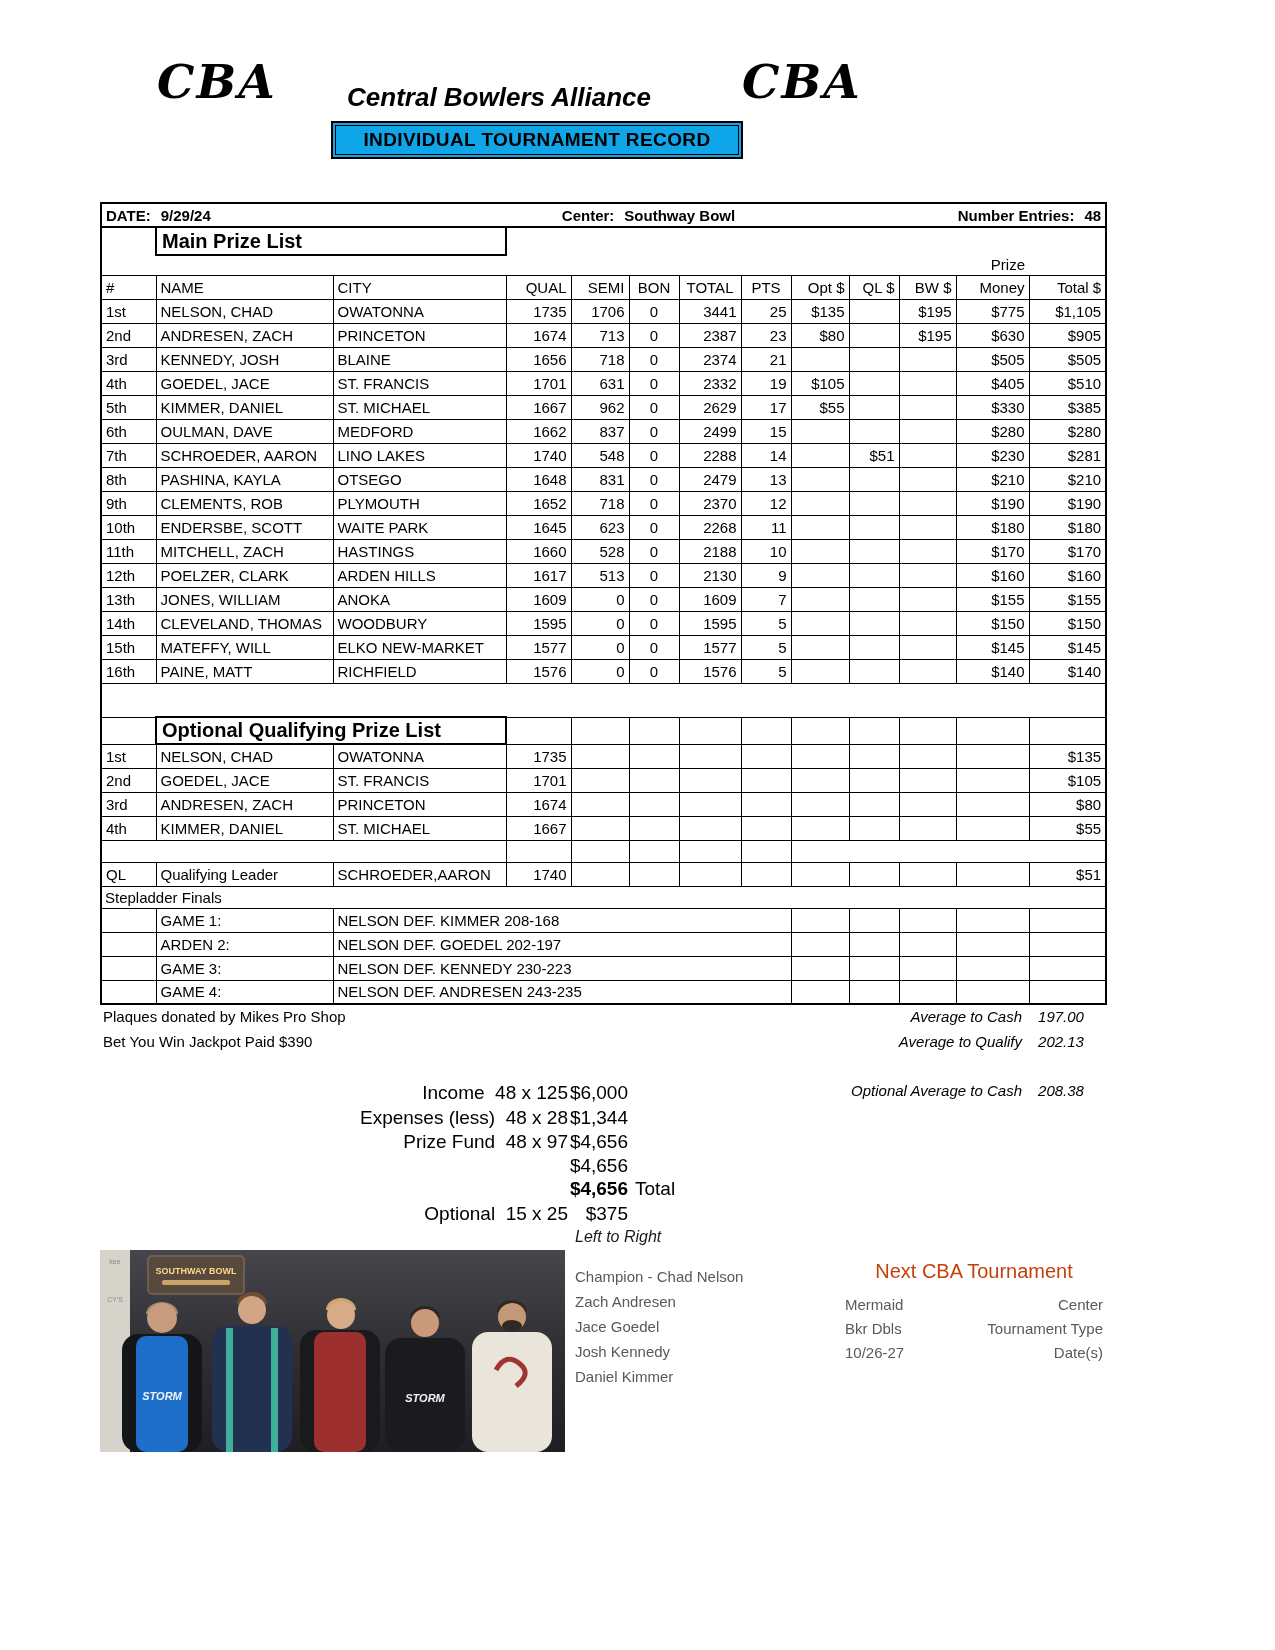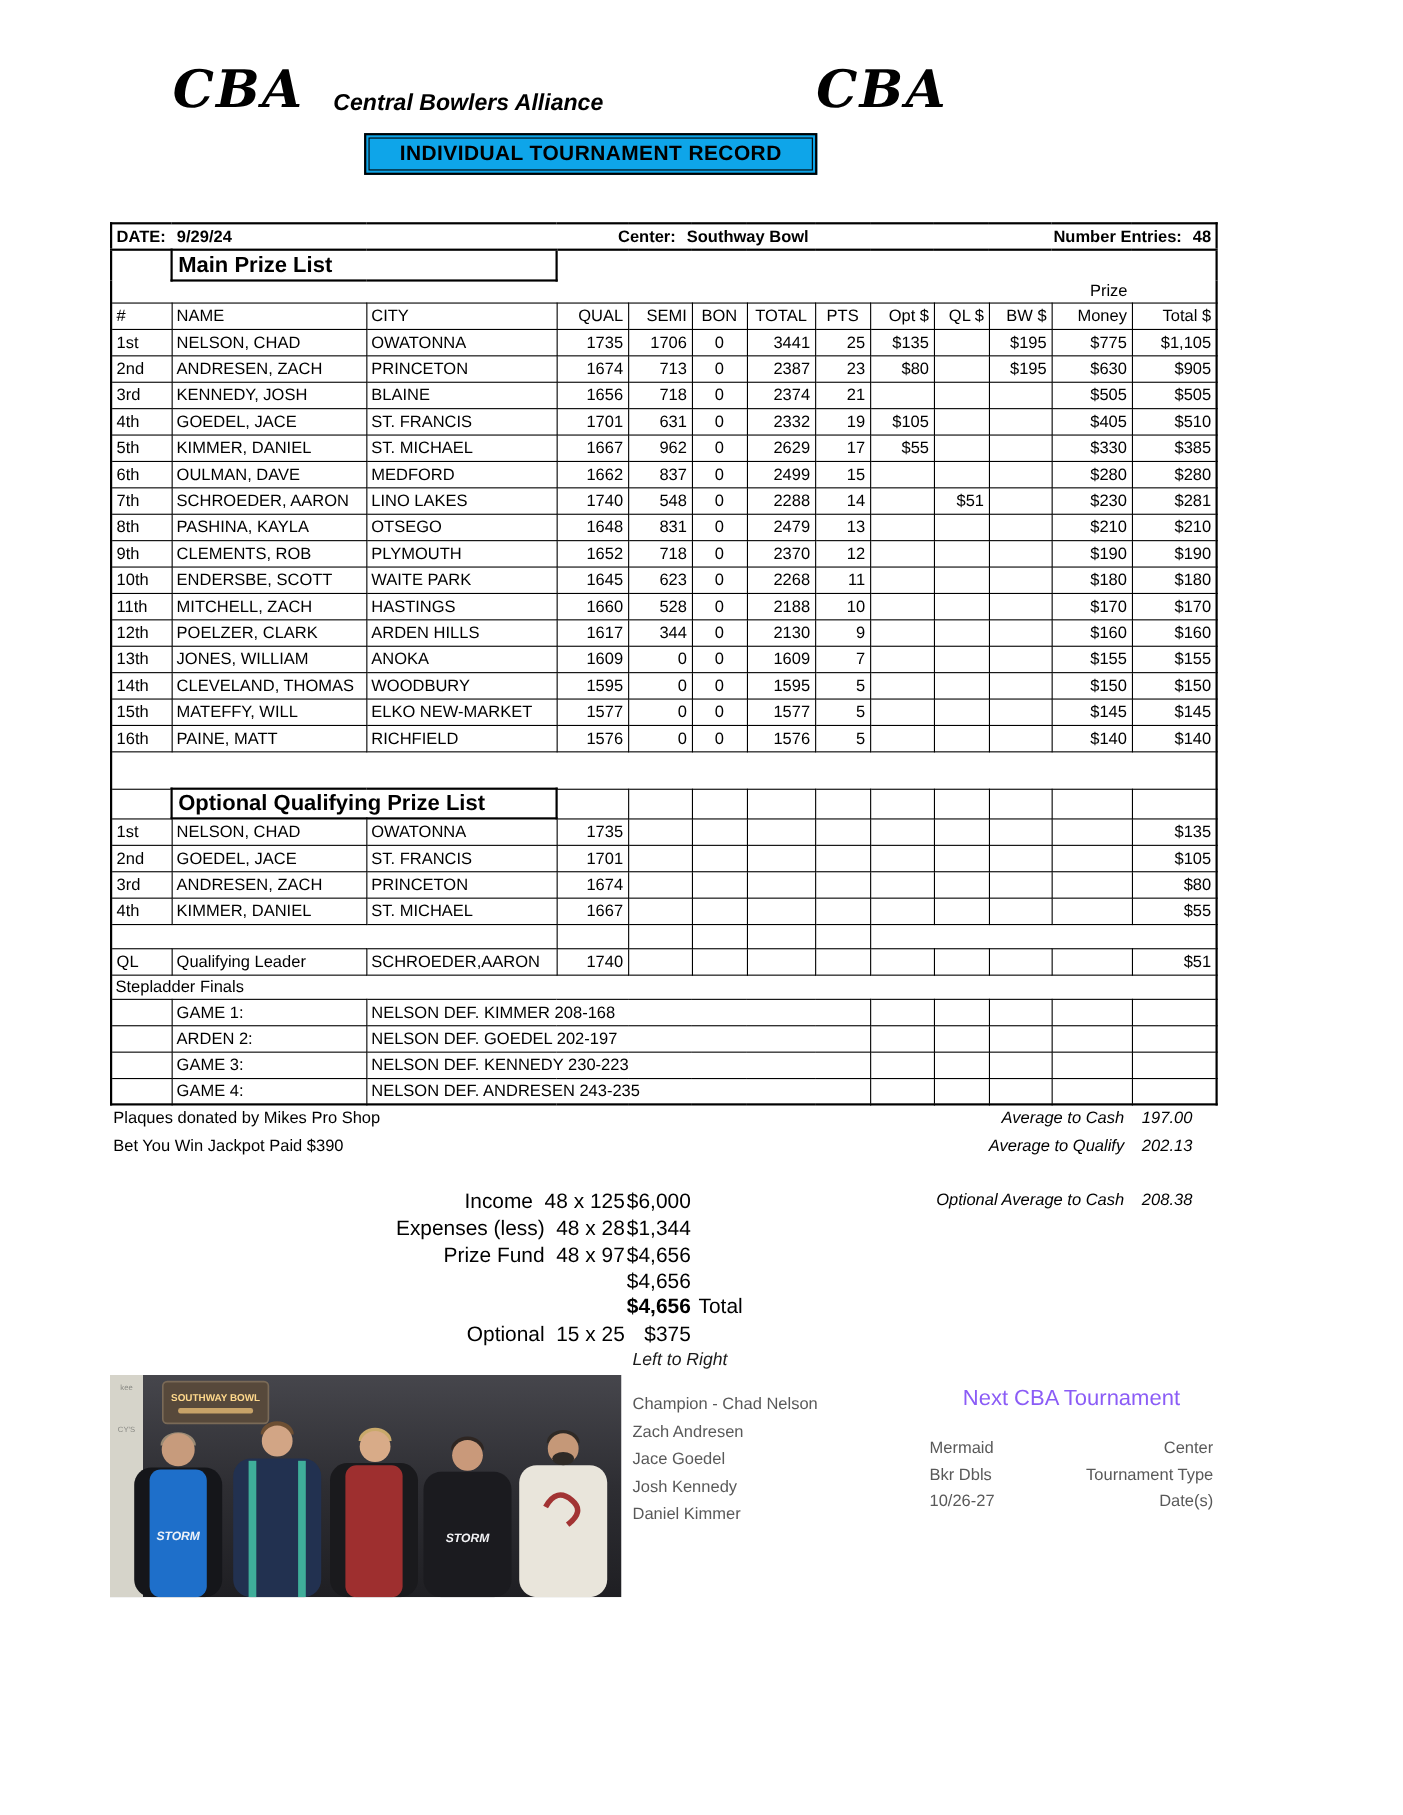--- a/index.html
+++ b/index.html
@@ -11,22 +11,22 @@
   .abs { position:absolute; }
 
   
   .cba-logo {
     font-family:"DejaVu Serif", serif; font-weight:bold; font-style:italic;
     font-size:47px; letter-spacing:2px; line-height:1;
   }
   .cba-left { left:157px; top:58px; }
   .cba-right { left:742px; top:58px; }
   .org-name {
-    left:303px; top:82px; width:354px; 
-    font-size:21px; font-weight:bold; font-style:italic;
+    left:322px; top:82px; width:354px; text-align:center;
+    font-size:26px; font-weight:bold; font-style:italic;
   }
   .doc-box { left:331px; top:121px; width:412px; border:2px solid #000; padding:2px; background:#0ea5e9; }
   .doc-box-inner { border:1px solid #000; text-align:center; font-size:19px; font-weight:bold; letter-spacing:.4px; padding:3px 4px; }
 
   
   .sheet { left:100px; top:202px;border-radius:16px; }
   table { border-collapse:collapse; table-layout:fixed; width:1005px; border:2px solid #000; font-size:15px; }
   td { height:24px; padding:1px 4px; overflow:hidden; white-space:nowrap; vertical-align:middle; font-weight:normal; }
   td.b { border:1px solid #000; }
   .ta-r { text-align:right; } .ta-c { text-align:center; } .ta-l { text-align:left; }
@@ -48,21 +48,21 @@
   .fin-value { width:60px; text-align:right; }
   .fin-suffix { margin-left:7px; }
   .bold { font-weight:bold; }
   .ltr-caption { left:575px; top:1228px; font-size:16px; font-style:italic; color:#1a1a1a; }
 
   .photo-wrap { left:100px; top:1250px; width:465px; height:202px; }
   .photo-names { left:575px; top:1264px; font-size:15px; color:#595959; }
   .photo-names div { line-height:25px; }
 
   .next-block { left:845px; top:1260px; width:258px; }
-  .next-title { font-size:20px; color:#8b5cf6; text-align:center; margin-bottom:22px; }
+  .next-title { font-size:20px; color:#c2410c; text-align:center; margin-bottom:10px; }
   .next-row { display:flex; justify-content:space-between; font-size:15px; color:#595959; line-height:24px; }
 </style>
 </head>
 <body>
 
 <div class="abs cba-logo cba-left">CBA</div>
 <div class="abs org-name">Central Bowlers Alliance</div>
 <div class="abs cba-logo cba-right">CBA</div>
 <div class="abs doc-box">
   <div class="doc-box-inner">INDIVIDUAL TOURNAMENT RECORD</div>
@@ -295,21 +295,21 @@
         <td class="b ta-r"></td>
         <td class="b ta-r">$170</td>
         <td class="b ta-r">$170</td>
       </tr>
 
       <tr>
         <td class="b ta-l">12th</td>
         <td class="b ta-l">POELZER, CLARK</td>
         <td class="b ta-l">ARDEN HILLS</td>
         <td class="b ta-r">1617</td>
-        <td class="b ta-r">344</td>
+        <td class="b ta-r">513</td>
         <td class="b ta-c">0</td>
         <td class="b ta-r">2130</td>
         <td class="b ta-r">9</td>
         <td class="b ta-r"></td>
         <td class="b ta-r"></td>
         <td class="b ta-r"></td>
         <td class="b ta-r">$160</td>
         <td class="b ta-r">$160</td>
       </tr>
 

